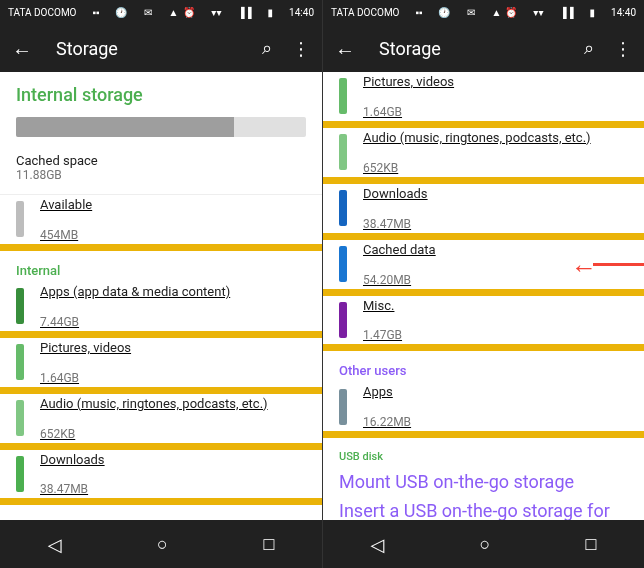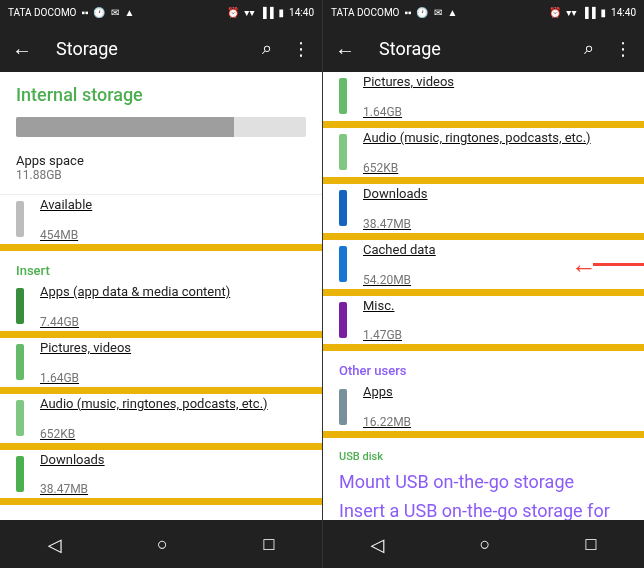--- a/index.html
+++ b/index.html
@@ -29,21 +29,21 @@
       align-items: center;
       justify-content: space-between;
       padding: 0 8px;
       color: #fff;
       font-size: 11px;
       flex-shrink: 0;
     }
     .status-left, .status-right {
       display: flex;
       align-items: flex-end;
-      gap: 5px;
+      gap: 16px;
     }
     .status-icon {
       font-size: 10px;
       color: #fff;
     }
     .toolbar {
       background: #212121;
       height: 48px;
       display: flex;
       align-items: center;
@@ -212,33 +212,33 @@
   </div>
 
   <div class="content">
     <div class="section-header">Internal storage</div>
 
     <div class="storage-bar-container">
       <div class="storage-bar-used"></div>
     </div>
 
     <div class="total-space-row">
-      <div class="total-space-label">Apps space</div>
+      <div class="total-space-label">Cached space</div>
       <div class="total-space-value">11.88GB</div>
     </div>
 
     <div class="storage-item">
       <div class="storage-item-color" style="background:#bdbdbd;"></div>
       <div class="storage-item-info">
         <div class="storage-item-label">Available</div>
         <div class="storage-item-size">454MB</div>
       </div>
     </div>
 
-    <div class="divyang-header">Insert</div>
+    <div class="divyang-header">Internal</div>
 
     <div class="storage-item">
       <div class="storage-item-color" style="background:#388E3C;"></div>
       <div class="storage-item-info">
         <div class="storage-item-label">Apps (app data &amp; media content)</div>
         <div class="storage-item-size">7.44GB</div>
       </div>
     </div>
 
     <div class="storage-item">

